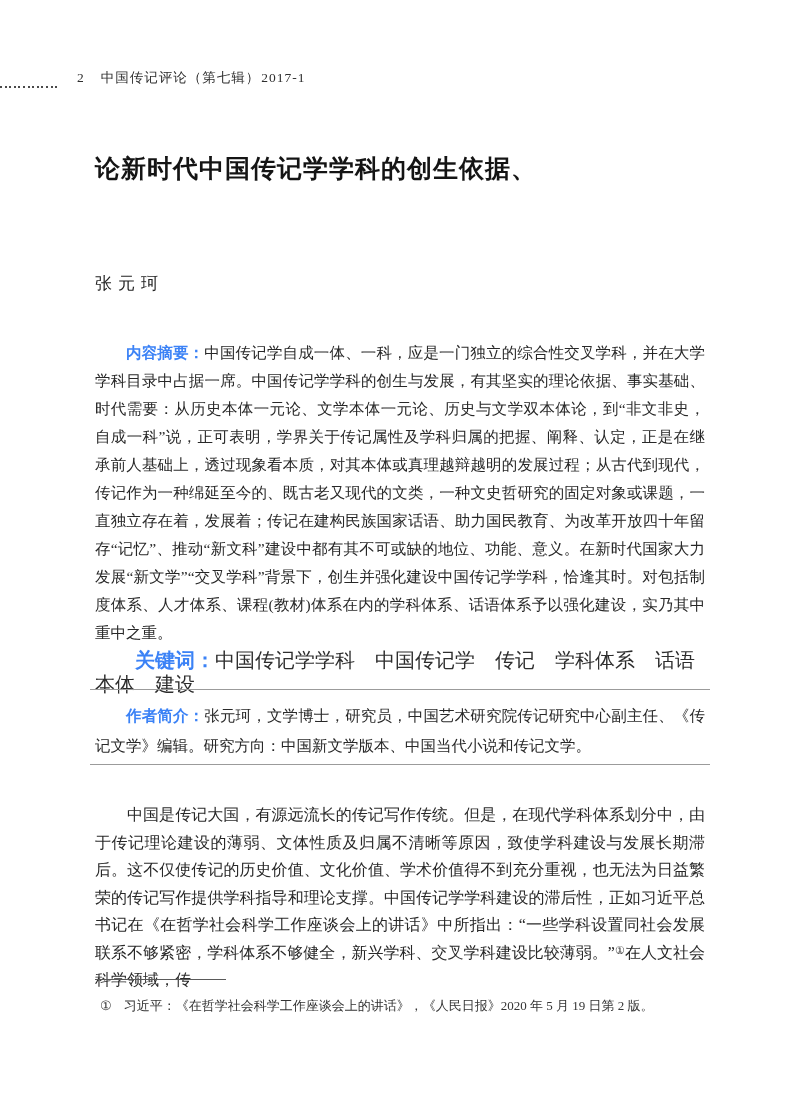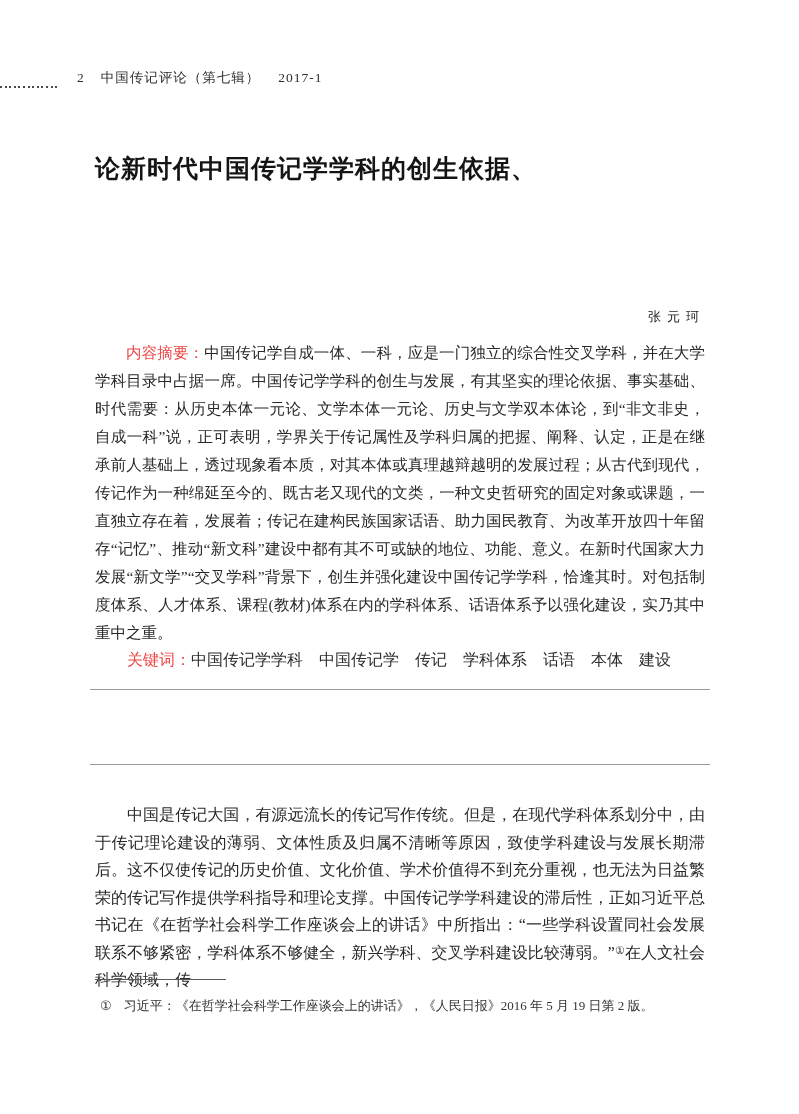--- a/index.html
+++ b/index.html
@@ -28,21 +28,21 @@
   .header {
     position: absolute;
     top: 69px;
     left: 77px;
     font-size: 13.5px;
     color: #2e2e2e;
     letter-spacing: 1px;
     white-space: nowrap;
   }
   .header .pgnum { margin-right: 16px; }
-  .header .journal { margin-right: 18px; }
+  .header .journal { margin-right: 1px; }
   
   .title {
     position: absolute;
     top: 146px;
     left: 95px;
     width: 610px;
     margin: 0;
     text-align: left;
     font-size: 25px;
     font-weight: 700;
@@ -50,51 +50,50 @@
     line-height: 46px;
     letter-spacing: 1px;
   }
   .title span { display: block; }
   
   .author {
     position: absolute;
     top: 272px;
     left: 95px;
     width: 610px;
-    text-align: right;
-    font-size: 13px;
+    text-align: left;
+    font-size: 17px;
     letter-spacing: 6px;
     color: #222222;
-    margin-top: 36px;
   }
   
   .cjk-just {
     text-align: justify;
     color: #282828;
   }
   .cjk-just p { margin: 0; text-indent: 2em; }
   .label {
     font-family: "Liberation Sans", "DejaVu Sans", sans-serif;
-    font-weight: 400;
-    color: #ef4444;
+    font-weight: 700;
+    color: #3b82f6;
   }
   .abstract {
     position: absolute;
     top: 339px;
     left: 95px;
     width: 610px;
     font-size: 15.5px;
     line-height: 28px;
   }
   .keywords {
     position: absolute;
     top: 648px;
     left: 95px;
     width: 610px;
-    font-size: 16px;
+    font-size: 20px;
     line-height: 24px;
     text-indent: 2em;
   }
   .rule {
     position: absolute;
     left: 90px;
     width: 620px;
     height: 1.4px;
     background: #9b9b9b;
   }
@@ -161,26 +160,29 @@
   <div class="abstract cjk-just">
     <p><span class="label">内容摘要：</span><span>中国传记学自成一体、一科，应是一门独立的综合性交叉学科，并在大学学科目录中占据一席。中国传记学学科的创生与发展，有其坚实的理论依据、事实基础、时代需要：从历史本体一元论、文学本体一元论、历史与文学双本体论，到“非文非史，自成一科”说，正可表明，学界关于传记属性及学科归属的把握、阐释、认定，正是在继承前人基础上，透过现象看本质，对其本体或真理越辩越明的发展过程；从古代到现代，传记作为一种绵延至今的、既古老又现代的文类，一种文史哲研究的固定对象或课题，一直独立存在着，发展着；传记在建构民族国家话语、助力国民教育、为改革开放四十年留存“记忆”、推动“新文科”建设中都有其不可或缺的地位、功能、意义。在新时代国家大力发展“新文学”“交叉学科”背景下，创生并强化建设中国传记学学科，恰逢其时。对包括制度体系、人才体系、课程(教材)体系在内的学科体系、话语体系予以强化建设，实乃其中重中之重。</span></p>
   </div>
 
   <div class="keywords">
     <span class="label">关键词：</span><span>中国传记学学科　中国传记学　传记　学科体系　话语　本体　建设</span>
   </div>
 
   <div class="rule rule-top"></div>
 
+  <div class="bio cjk-just">
+    <p><span class="label">作者简介：</span><span>张元珂，文学博士，研究员，中国艺术研究院传记研究中心副主任、《传记文学》编辑。研究方向：中国新文学版本、中国当代小说和传记文学。</span></p>
+  </div>
 
   <div class="rule rule-bottom"></div>
 
   <div class="body-text cjk-just">
     <p><span>中国是传记大国，有源远流长的传记写作传统。但是，在现代学科体系划分中，由于传记理论建设的薄弱、文体性质及归属不清晰等原因，致使学科建设与发展长期滞后。这不仅使传记的历史价值、文化价值、学术价值得不到充分重视，也无法为日益繁荣的传记写作提供学科指导和理论支撑。中国传记学学科建设的滞后性，正如习近平总书记在《在哲学社会科学工作座谈会上的讲话》中所指出：“一些学科设置同社会发展联系不够紧密，学科体系不够健全，新兴学科、交叉学科建设比较薄弱。”</span><sup>①</sup><span>在人文社会科学领域，传</span></p>
   </div>
 
   <div class="footnote-rule"></div>
 
   <div class="footnote">
-    <span class="fn-marker">①</span><span>习近平：《在哲学社会科学工作座谈会上的讲话》，《人民日报》2016 年 5 月 19 日第 2 版。</span>
+    <span class="fn-marker">①</span><span>习近平：《在哲学社会科学工作座谈会上的讲话》，《人民日报》2020 年 5 月 19 日第 2 版。</span>
   </div>
 
 </div>
 
 </body></html>

